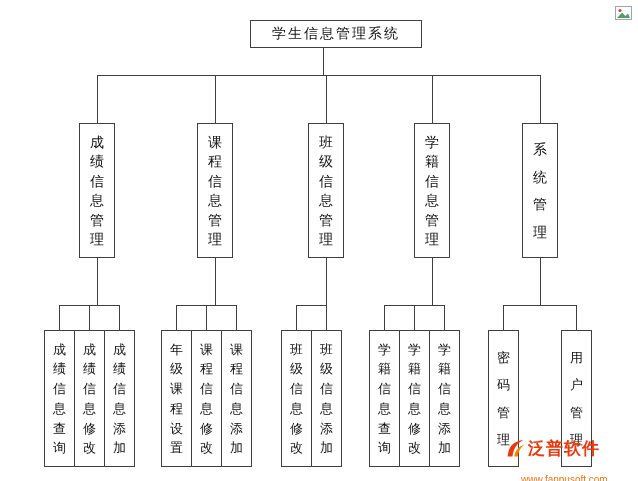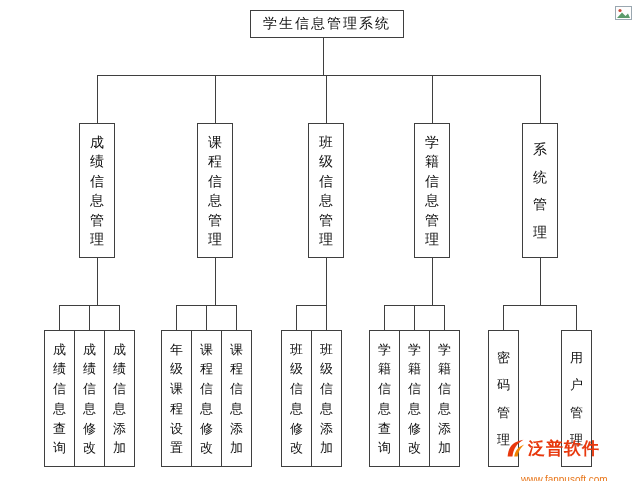--- a/index.html
+++ b/index.html
@@ -93,21 +93,21 @@
       <line x1="414.5" y1="305" x2="414.5" y2="330"></line>
       <line x1="444.5" y1="305" x2="444.5" y2="330"></line>
 
       <line x1="540" y1="258" x2="540" y2="305"></line>
       <line x1="503.5" y1="305" x2="576.5" y2="305"></line>
       <line x1="503.5" y1="305" x2="503.5" y2="330"></line>
       <line x1="576.5" y1="305" x2="576.5" y2="330"></line>
     </g>
   </svg>
 
-  <div class="node root" style="left:250px; top:10px; width:154px; height:28px;">学生信息管理系统</div>
+  <div class="node root" style="left:250px; top:20px; width:172px; height:28px;">学生信息管理系统</div>
 
   <div class="node vbox branch" style="left:79px;  top:123px; width:36px; height:135px;">
       <span>成</span>
       <span>绩</span>
       <span>信</span>
       <span>息</span>
       <span>管</span>
       <span>理</span>
     </div>
   <div class="node vbox branch" style="left:197px; top:123px; width:36px; height:135px;">

